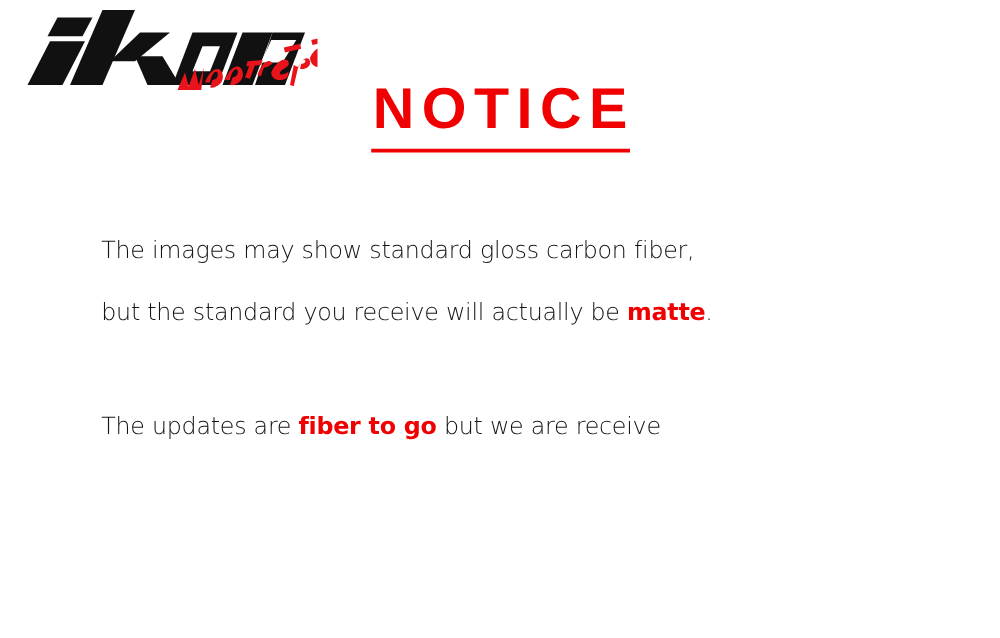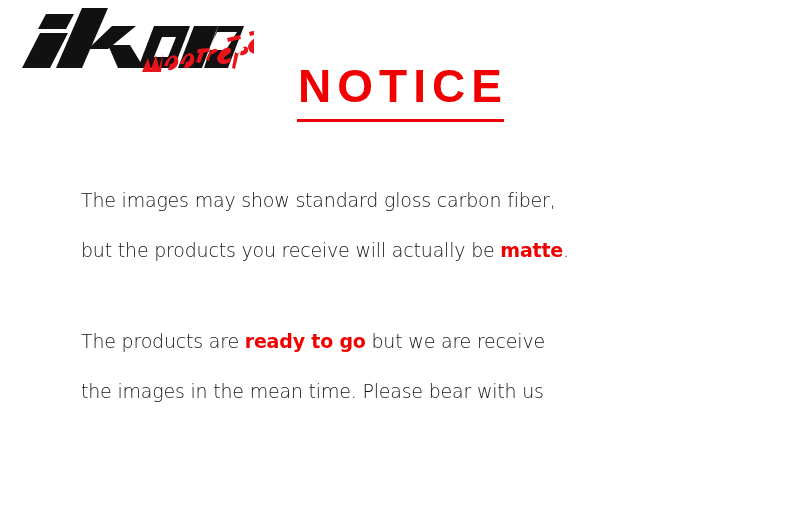--- a/index.html
+++ b/index.html
@@ -132,21 +132,20 @@
   </div>
 
   <div class="notice-block">
     <h1 class="notice-title">NOTICE</h1>
     <div class="notice-rule"></div>
   </div>
 
   <div class="body-copy">
       <p class="para">
         <span class="line"><span>The images may show standard gloss carbon fiber,</span></span>
-        <span class="line"><span>but the products you receive will actually be </span><span class="hl">matte</span><span>.</span></span>
+        <span class="line"><span>but the standard you receive will actually be </span><span class="hl">matte</span><span>.</span></span>
       </p>
       <p class="para">
-        <span class="line"><span>The products are </span><span class="hl">ready to go</span><span> but we are receive</span></span>
-        <span class="line"><span>the images in the mean time. Please bear with us</span></span>
+        <span class="line"><span>The updates are </span><span class="hl">fiber to go</span><span> but we are receive</span></span>
       </p>
     </div>
 
 </div>
 
 </body></html>

